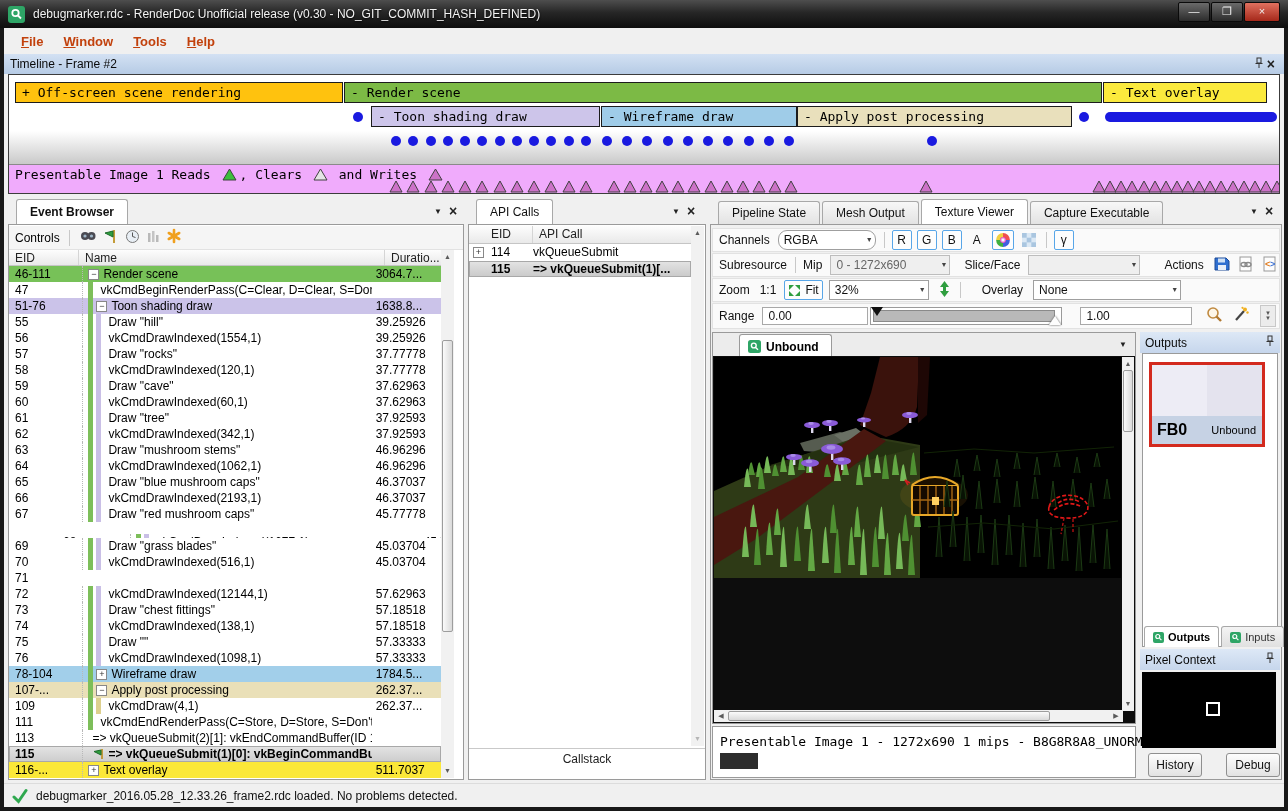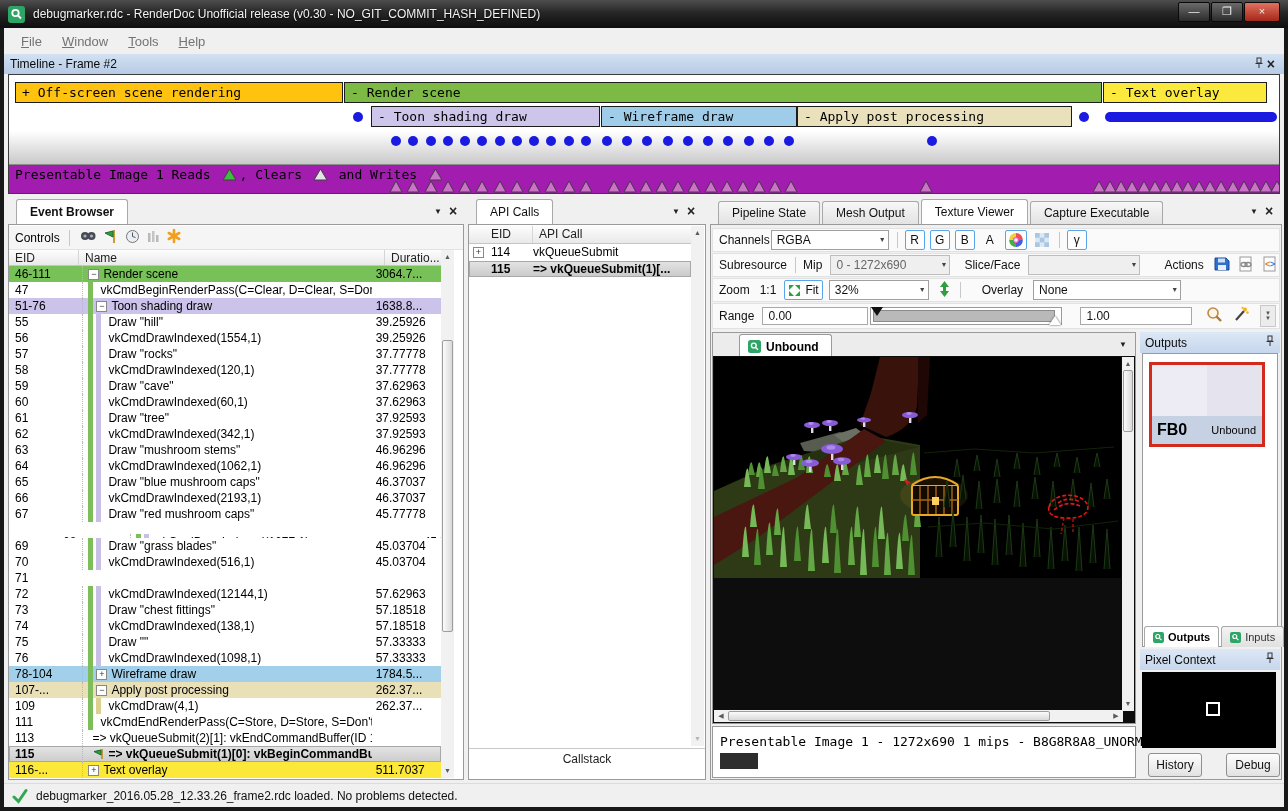--- a/index.html
+++ b/index.html
@@ -8,34 +8,34 @@
   
   .titlebar{position:absolute;left:0;top:0;width:1288px;height:28px;background:linear-gradient(#4e4e4e,#262626 45%,#0e0e0e);display:flex;align-items:center;color:#fff;}
   .app-icon{margin:0 8px 0 8px;display:flex;}
   .title-text{font-size:12px;color:#f2f2f2;text-shadow:0 1px 2px #000;}
   .win-btns{position:absolute;right:8px;top:2px;display:flex;gap:1px;}
   .win-btn{width:30px;height:18px;background:linear-gradient(#6a6a6a,#2c2c2c);border:1px solid #0a0a0a;border-radius:2px;color:#eee;font-size:11px;line-height:16px;text-align:center;}
   .win-btn.close{background:linear-gradient(#e0715f,#a5281a);width:34px;}
   
   .app{position:absolute;left:4px;top:28px;width:1280px;height:779px;background:#f0f0f0;}
   .menubar{position:absolute;left:4px;top:28px;width:1280px;height:26px;background:#f0f0f0;display:flex;align-items:center;gap:2px;padding-left:8px;box-sizing:border-box;font-size:13px;}
-  .menu-item{padding:3px 9px;color:#737373;}
+  .menu-item{padding:3px 9px;color:#c2410c;font-weight:bold;}
   .menu-item u{text-decoration:underline;}
   
   .dock-title{background:linear-gradient(#d3e1f3,#b6cbe5);color:#0a0a0a;font-size:12px;display:flex;align-items:center;padding:0 6px;box-sizing:border-box;}
   .dock-title .sp{flex:1;}
   .mini-x{color:#222;font-size:14px;font-weight:bold;line-height:10px;padding:0 3px;}
   .mini-arrow{color:#222;font-size:8px;padding:0 4px;}
   
   .tl-body{position:absolute;left:8px;top:74px;width:1272px;height:120px;background:#fff;border:1px solid #3c3c3c;box-sizing:border-box;overflow:hidden;}
   .tl-grad{position:absolute;left:0;top:56px;width:100%;height:33px;background:linear-gradient(#ffffff,#c9c9c9);}
   .tl-bar{position:absolute;height:21px;border:1px solid #1c1c1c;box-sizing:border-box;font-family:"DejaVu Sans Mono",monospace;font-size:13px;line-height:19px;padding-left:6px;white-space:nowrap;overflow:hidden;color:#000;}
   .tl-dot{position:absolute;border-radius:50%;background:#1a1ae0;}
   .tl-pill{position:absolute;background:#1a1ae0;border-radius:6px;}
-  .tl-legend{position:absolute;left:0;top:89px;width:100%;height:29px;background:#a21caf;border-top:1px solid #8a8a8a;font-family:"DejaVu Sans Mono",monospace;font-size:13px;color:#000;}
+  .tl-legend{position:absolute;left:0;top:89px;width:100%;height:29px;background:#f0abfc;border-top:1px solid #8a8a8a;font-family:"DejaVu Sans Mono",monospace;font-size:13px;color:#000;}
   .tl-legend .lg-text{position:absolute;left:6px;top:2px;display:flex;align-items:center;gap:3px;white-space:pre;}
   
   .panel-body{position:absolute;background:#fff;border:1px solid #9a9a9a;box-sizing:border-box;}
   .tabstrip{position:absolute;height:24px;display:flex;align-items:flex-end;}
   .tab{height:22px;line-height:22px;padding:0 13px;font-size:12px;background:linear-gradient(#f7f7f7,#e3e3e3);border:1px solid #a8a8a8;border-bottom:none;border-radius:3px 3px 0 0;margin-right:2px;color:#111;white-space:nowrap;}
   .tab.active{background:#fff;height:24px;line-height:24px;position:relative;z-index:2;}
   .tab.bold{font-weight:bold;}
   .strip-tools{position:absolute;top:5px;display:flex;align-items:center;}
   
   .eb-toolbar{position:absolute;left:9px;top:226px;width:454px;height:24px;background:#f5f5f5;border-bottom:1px solid #e2e2e2;display:flex;align-items:center;font-size:12px;gap:6px;padding-left:6px;box-sizing:border-box;}
@@ -566,21 +566,21 @@
       <div class="tab ">Capture Executable</div>
     </div>
   <div class="strip-tools" style="left:1246px;top:206px;">
     <span class="mini-arrow">▼</span>
     <span class="mini-x">×</span>
   </div>
   <div class="panel-body" style="left:710px;top:224px;width:572px;height:556px;background:#f0f0f0;"></div>
 
   <div class="tv-row" style="top:228px;height:24px;">
     <span class="lbl" style="margin-left:6px;">Channels</span>
-    <div class="combo" style="width:118px;margin-left:1px;">
+    <div class="combo" style="width:98px;margin-left:8px;border-radius:9px;">
         <span>RGBA</span>
         <span class="da">▼</span>
       </div>
     <span class="vsep" style="margin-left:8px;"></span>
     <div class="tbtn on" style="margin-left:4px;">R</div>
     <div class="tbtn on" style="margin-left:5px;">G</div>
     <div class="tbtn on" style="margin-left:5px;">B</div>
     <div class="tbtn" style="margin-left:5px;">A</div>
     <div class="tbtn on" style="margin-left:5px;">
         <svg width="14" height="14">

